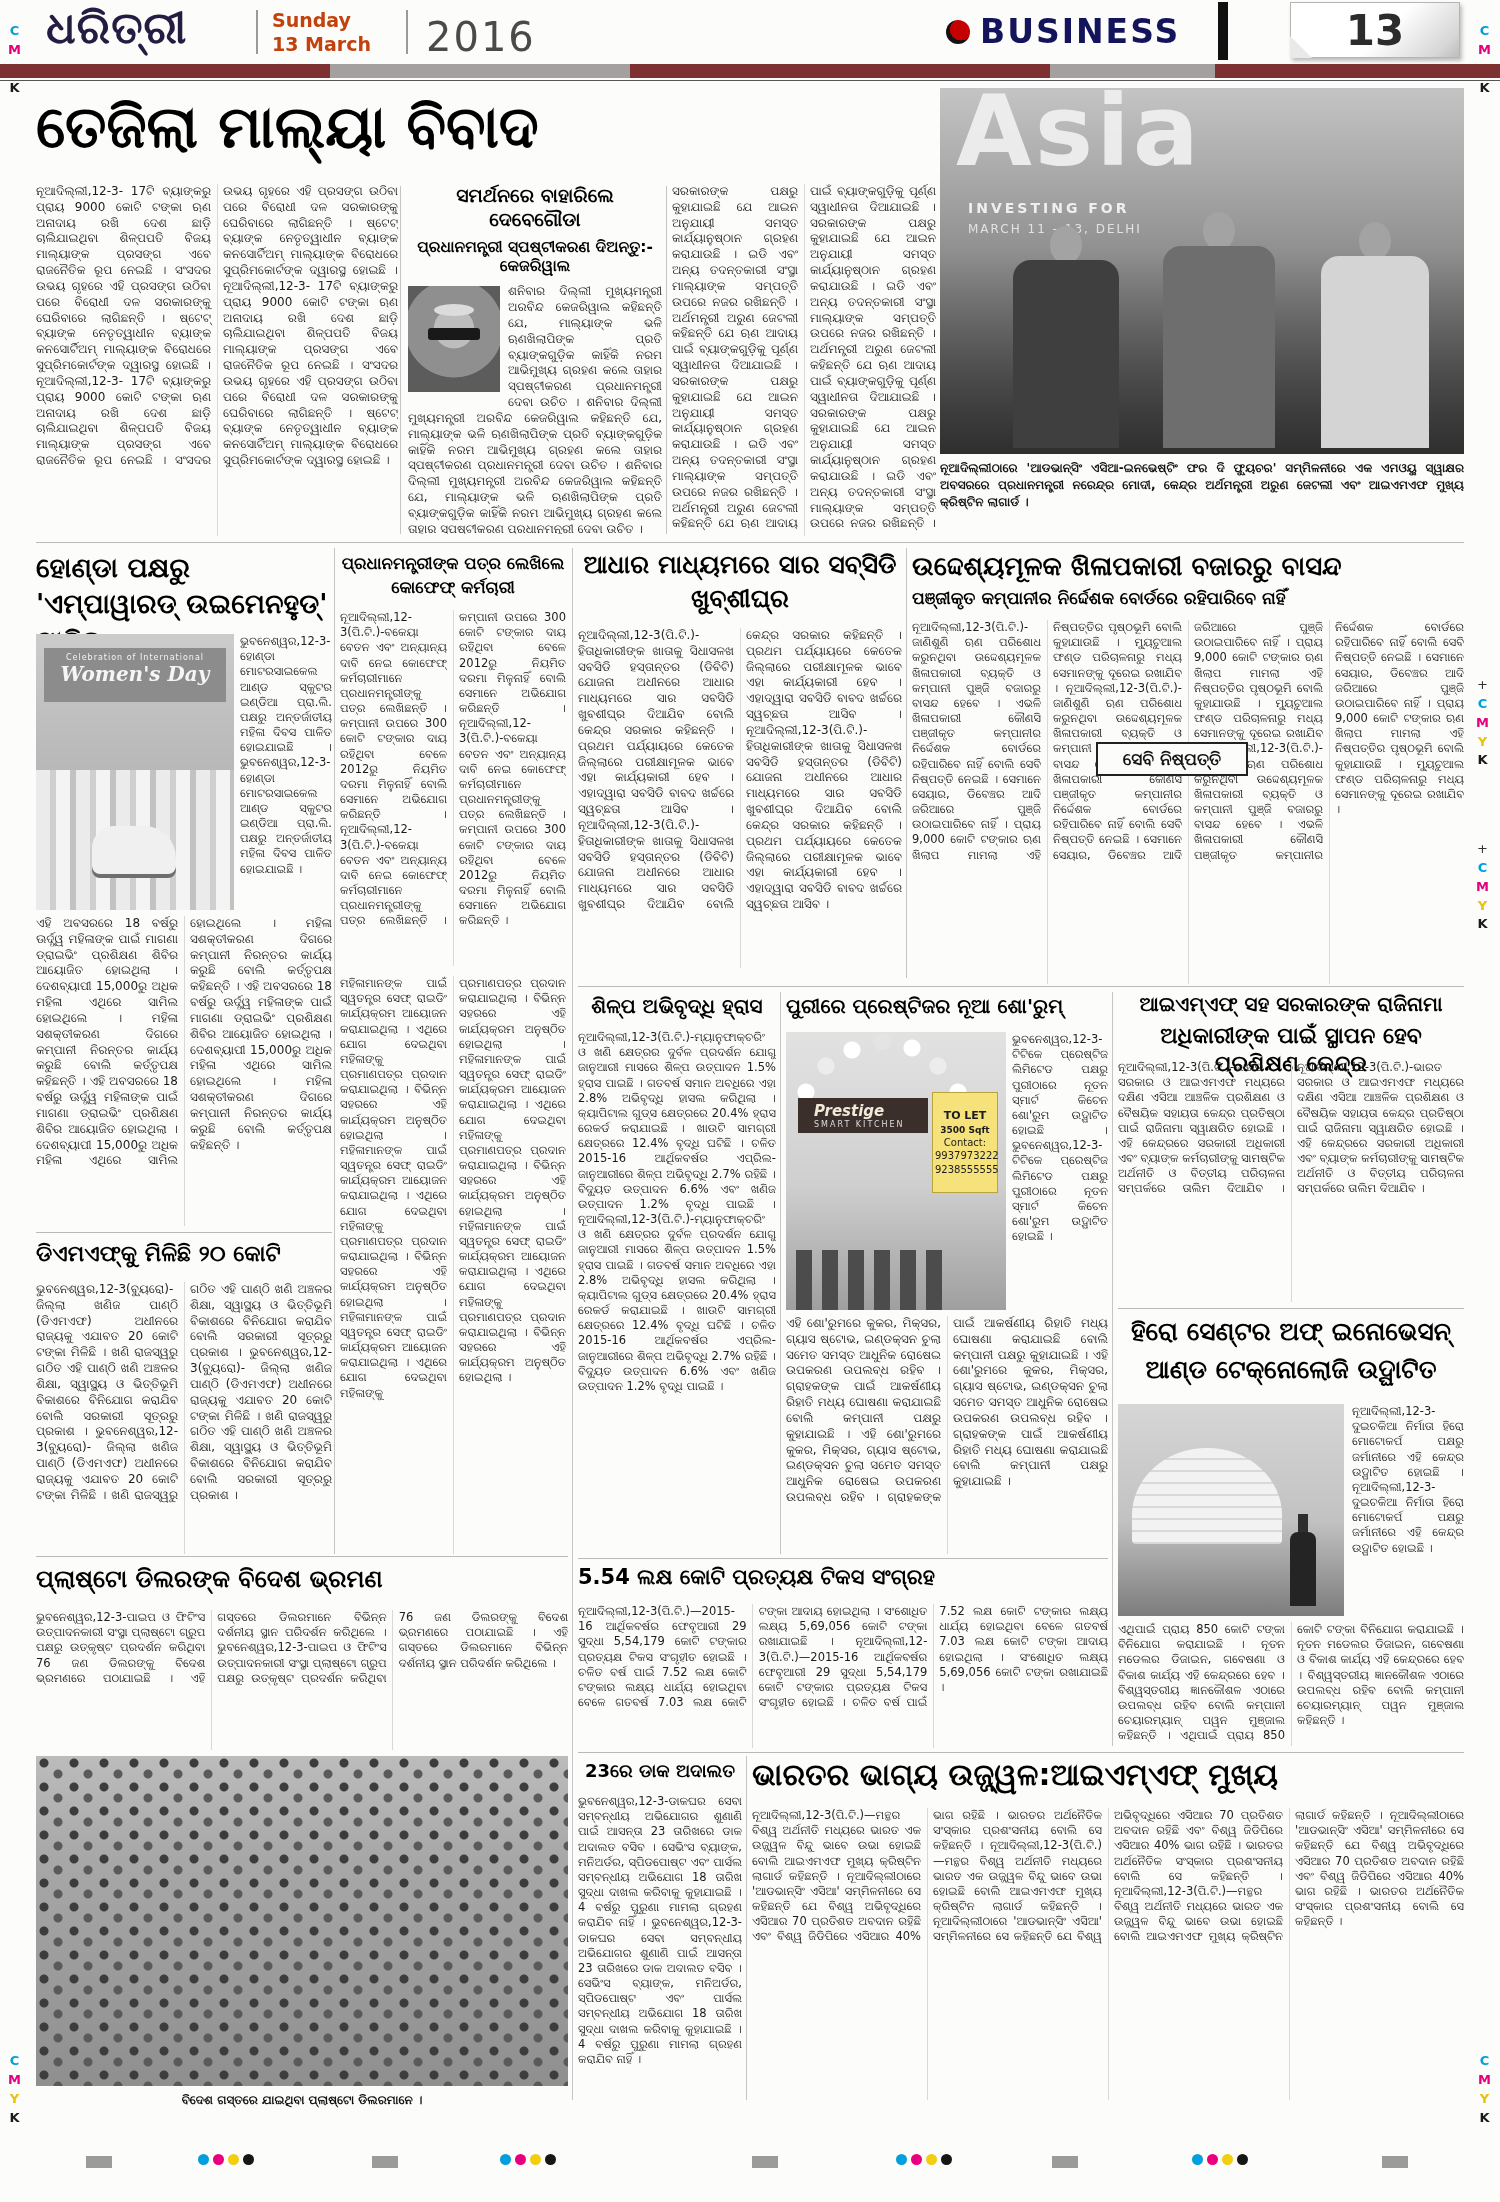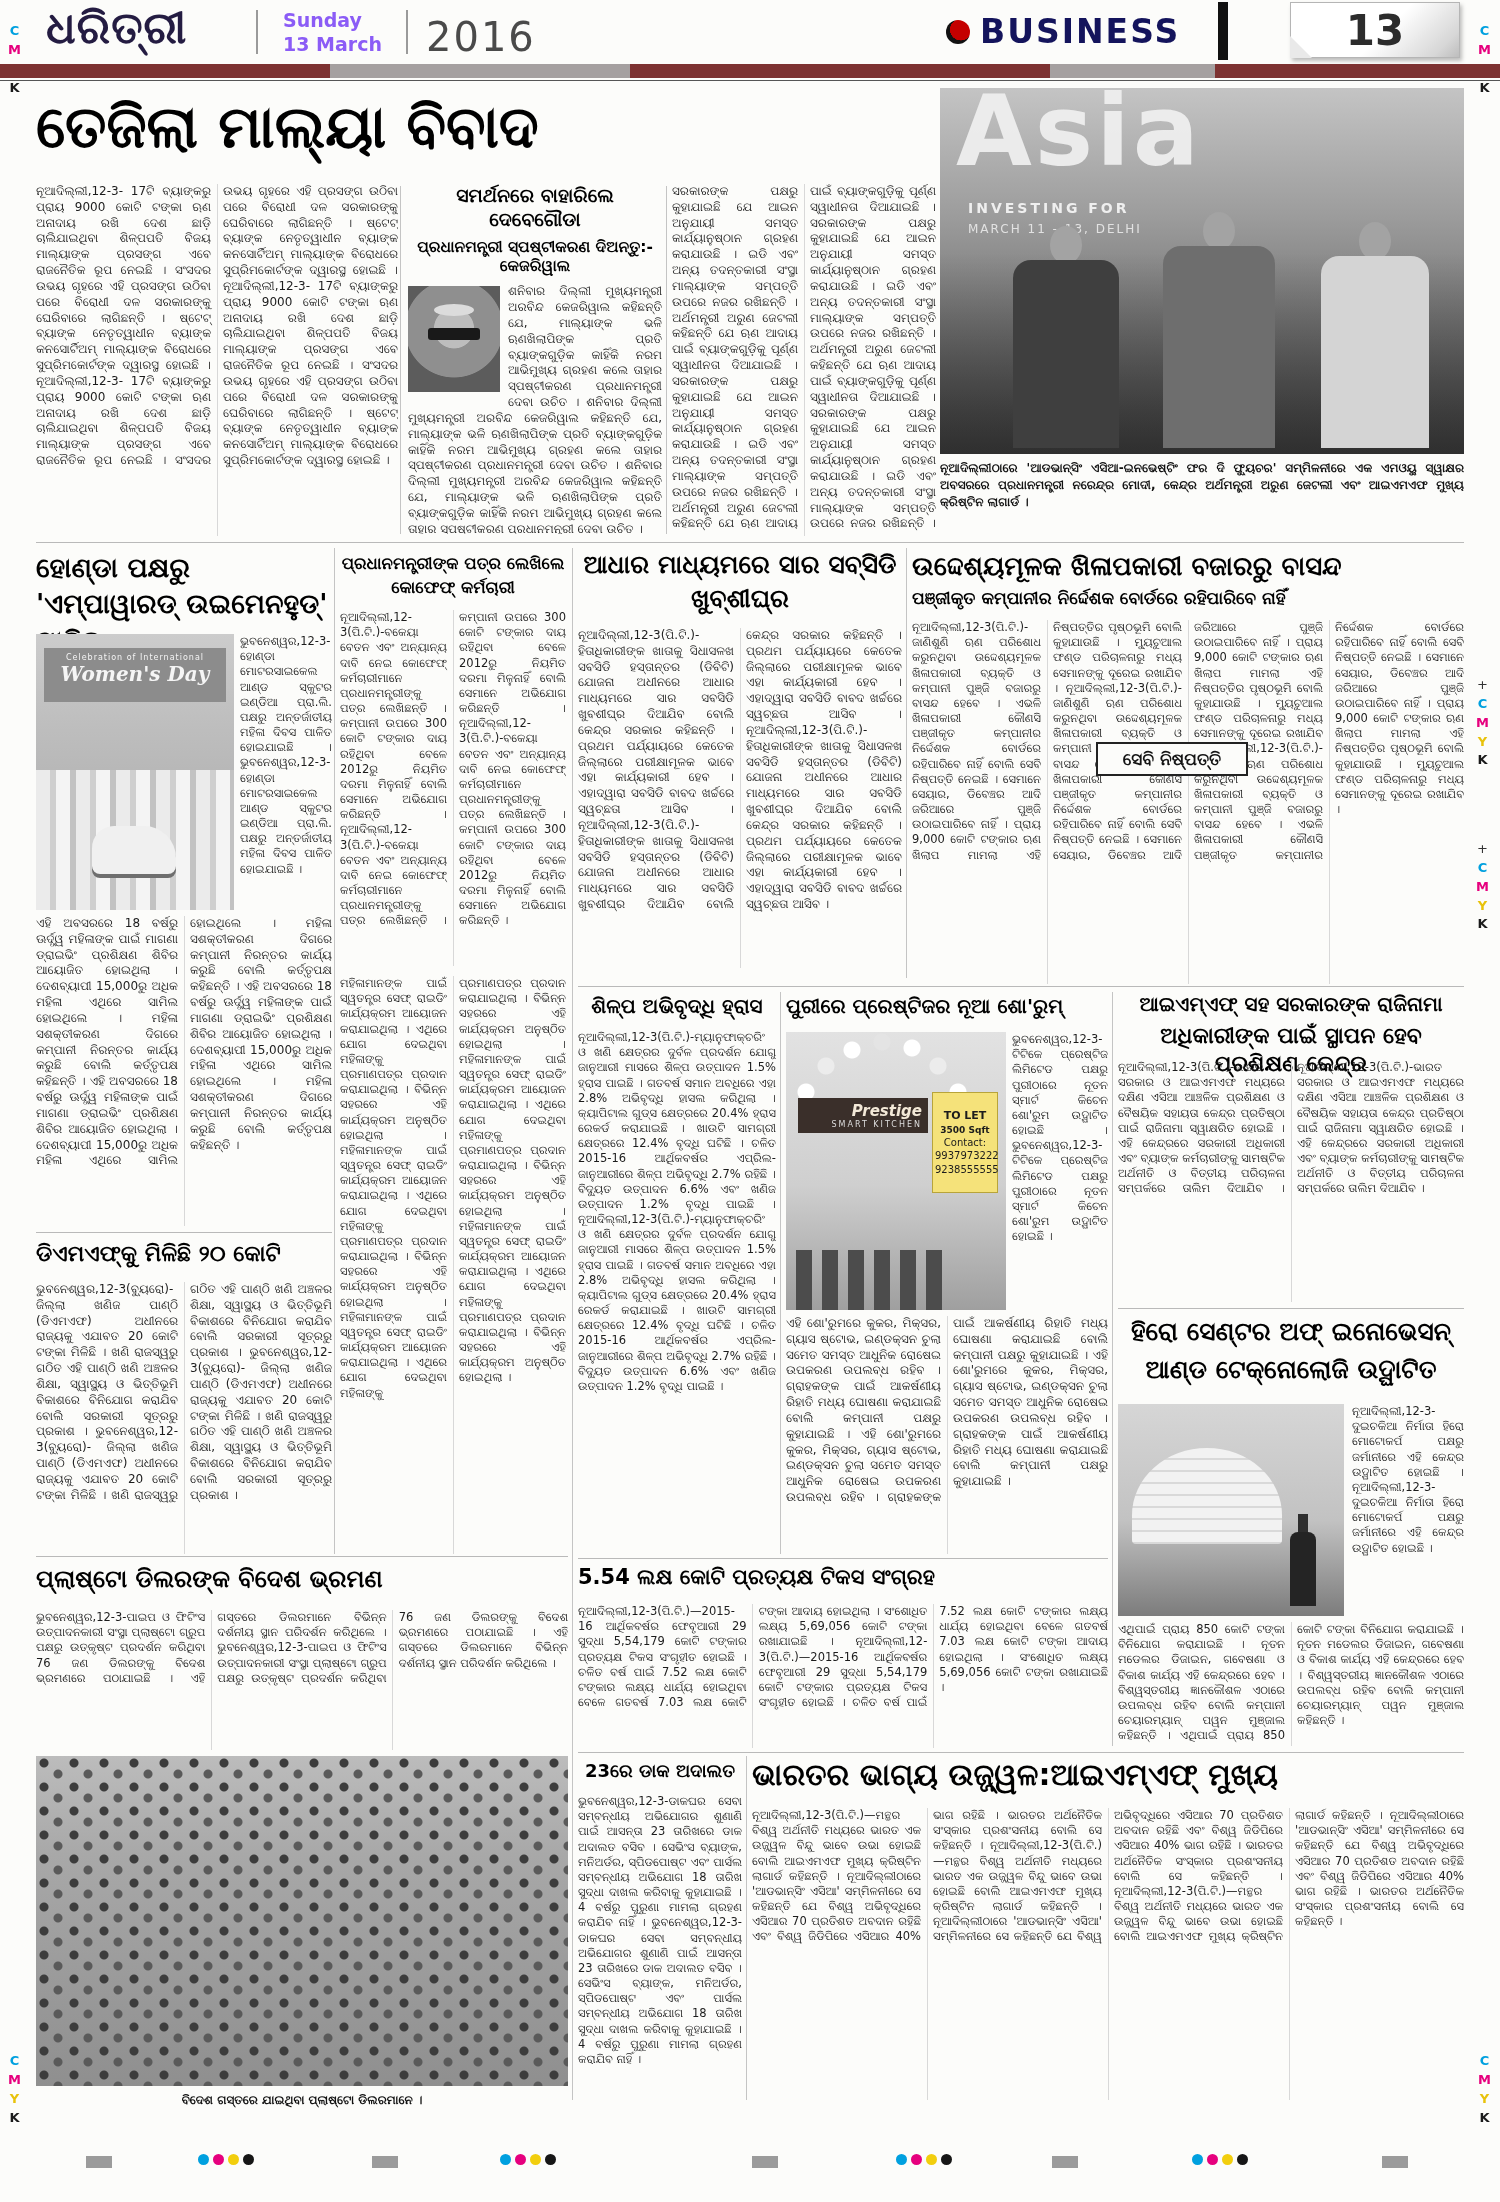--- a/index.html
+++ b/index.html
@@ -4,21 +4,21 @@
 <style>
   * { margin:0; padding:0; box-sizing:border-box; }
   html,body { width:1500px; background:#e9e9e9; }
   body { font-family:"DejaVu Sans","Liberation Sans",sans-serif; }
   .page { position:relative; width:1500px; height:2202px; background:#fcfcfa; color:#141414; overflow:hidden; }
   .abs { position:absolute; }
 
   
   .masthead { position:absolute; font-size:44px; font-weight:bold; color:#241c42; letter-spacing:1px; }
   .vr-h { position:absolute; width:2px; background:#9a9a9a; }
-  .daydate { position:absolute; font-size:19px; font-weight:bold; color:#8b5cf6; line-height:1.25;margin-left:11px; }
+  .daydate { position:absolute; font-size:19px; font-weight:bold; color:#c2410c; line-height:1.25; }
   .year { position:absolute; font-size:40px; color:#4a4a4a; letter-spacing:2px;margin-top:8px; }
   .biz { position:absolute; display:flex; align-items:center; gap:10px; }
   .bizdot { width:24px; height:24px; border-radius:50%; background:radial-gradient(circle at 62% 40%, #c40000 52%, #121212 53%); display:inline-block; }
   .biztext { font-size:33px; font-weight:800; color:#14145c; letter-spacing:2px; }
   .blackbar { position:absolute; width:10px; height:58px; background:#111; }
   .curl { position:absolute; width:170px; height:56px; background:linear-gradient(135deg,#ffffff 55%,#d7d7d7 88%,#bdbdbd 100%); border:1px solid #b5b5b5; box-shadow:2px 3px 4px rgba(0,0,0,.25); display:flex; align-items:center; justify-content:center; }
   .curl::after { content:""; position:absolute; left:-1px; bottom:-1px; border-style:solid; border-width:22px 0 0 22px; border-color:transparent transparent transparent #e9e9e9; }
   .pageno { font-size:42px; font-weight:bold; color:#2c2c2c; }
   .topbar { position:absolute; left:0; top:64px; width:1500px; height:14px;
     background:linear-gradient(90deg,#7d3231 0 22%,#a5a0a0 22% 42%,#7d3231 42% 70%,#a5a0a0 70% 81%,#7d3231 81% 100%); }
@@ -76,21 +76,21 @@
   .photo.sr::before { content:""; position:absolute; inset:0; z-index:1; background-image:
      radial-gradient(circle 9px at 20px 60px,#fff 8px,transparent 9px),
      radial-gradient(circle 9px at 40px 34px,#ececec 8px,transparent 9px),
      radial-gradient(circle 9px at 66px 18px,#fff 8px,transparent 9px),
      radial-gradient(circle 9px at 96px 10px,#e4e4e4 8px,transparent 9px),
      radial-gradient(circle 9px at 126px 16px,#fff 8px,transparent 9px),
      radial-gradient(circle 9px at 152px 34px,#ececec 8px,transparent 9px),
      radial-gradient(circle 9px at 172px 60px,#fff 8px,transparent 9px); }
   .photo.sr::after { content:""; position:absolute; left:10px; bottom:0; width:150px; height:60px; z-index:1;
      background:repeating-linear-gradient(90deg,#4c4c4c 0 16px,transparent 16px 26px); }
-  .sr-sign { position:absolute; left:12px; top:66px; width:130px; background:#3a2f2a; color:#f3e9d8; text-align:right; padding:4px 6px; z-index:2; }
+  .sr-sign { position:absolute; left:12px; top:66px; width:130px; background:#3a2f2a; color:#f3e9d8; text-align:left; padding:4px 16px; z-index:2; }
   .sr-brand { font-size:15px; font-weight:bold; font-style:italic; display:block; }
   .sr-sub { font-size:8px; letter-spacing:2px; display:block; color:#ddd; }
   .sr-tolet { position:absolute; right:8px; top:60px; width:66px; background:#f5e27a; border:1px solid #b8a43a; color:#1c1c1c; text-align:center; padding:16px 2px; z-index:2; line-height:1.35; }
   .sr-tolet .t1 { font-size:11px; font-weight:bold; display:block; }
   .sr-tolet .t2 { font-size:9px; font-weight:bold; display:block; }
   .sr-tolet .t3 { font-size:10px; display:block; }
 
   .photo.bld { background:linear-gradient(180deg,#d6d6d6 0%,#c2c2c2 55%,#7c7c7c 100%); }
   .photo.bld::before { content:""; position:absolute; left:14px; top:44px; width:150px; height:96px; background:
      repeating-linear-gradient(180deg,#f2f2f2 0 10px,#d9d9d9 10px 12px); border-radius:50% 50% 4px 4px / 70% 70% 4px 4px; }

